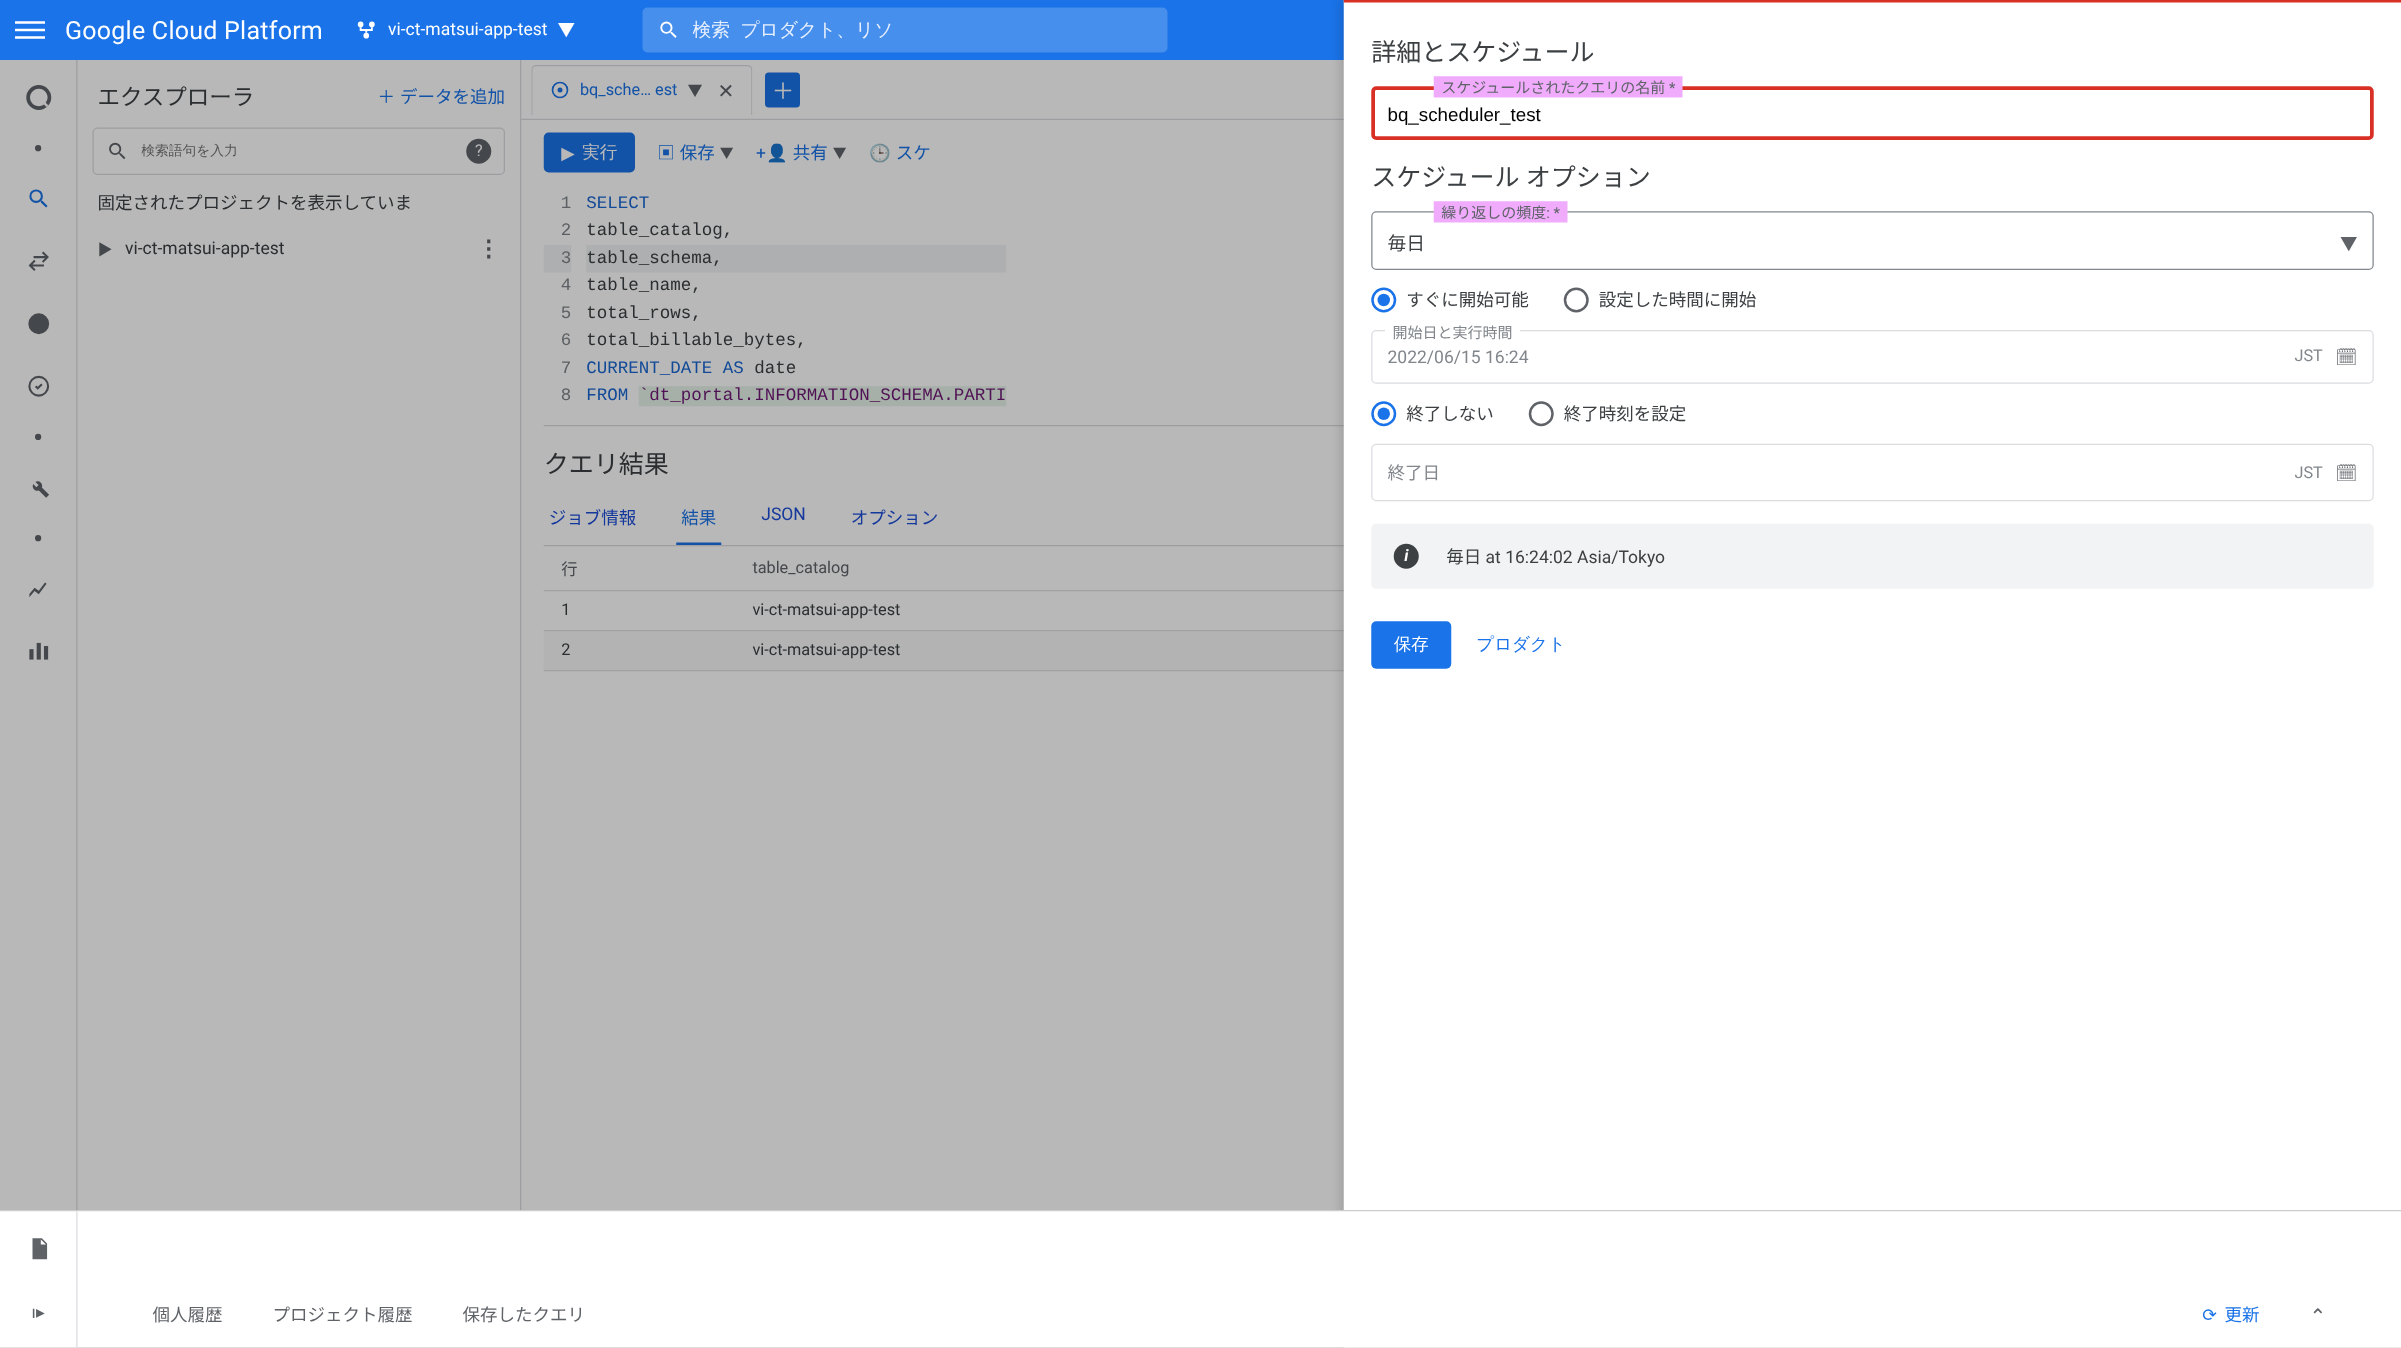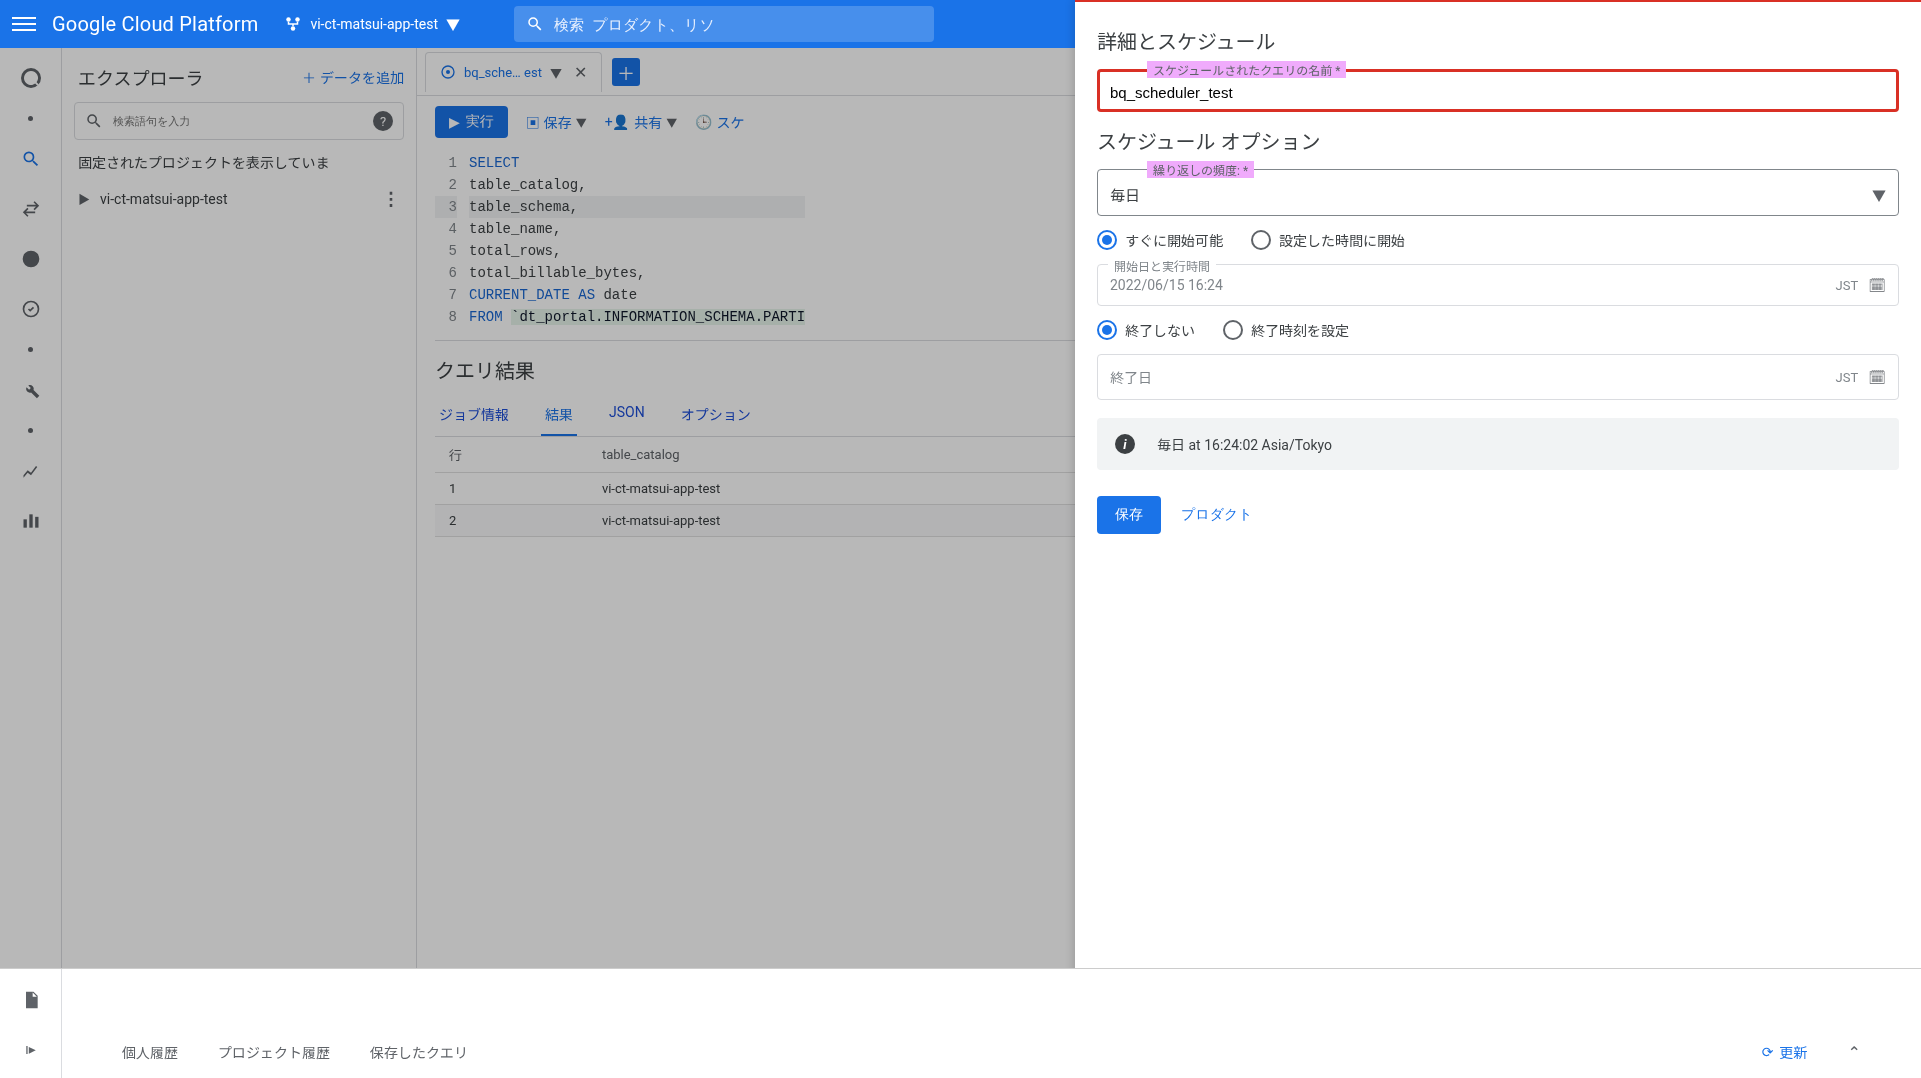--- a/index.html
+++ b/index.html
@@ -50,21 +50,21 @@
 
 .toolbar { display: flex; align-items: center; gap: 18px; padding: 10px 18px; }
 .btn-run { background: #1a73e8; color: #fff; border: none; border-radius: 4px; padding: 7px 14px; font-size: 14px; display: flex; align-items: center; gap: 6px; cursor: pointer; }
 .tbact { color: #1a73e8; font-size: 14px; display: flex; align-items: center; gap: 4px; cursor: pointer; }
 .tbact .chev { color: #5f6368; font-size: 11px; }
 
 .editor { display: flex; font-family: "Courier New", monospace; font-size: 14px; line-height: 22px; padding: 4px 0 12px 0; border-bottom: 1px solid #dadce0; margin: 0 18px; }
 .gutter { width: 34px; text-align: right; color: #80868b; padding-right: 12px; }
 .code { color: #3c4043; }
 .kw { color: #1967d2; }
-.str { color: #0f172a; background: #e6f4ea; }
+.str { color: #701a75; background: #e6f4ea; }
 .curline { background: #f1f3f4; display: inline-block; width: 100%; }
 
 .results { padding: 14px 18px 0; }
 .results h3 { font-size: 20px; font-weight: 400; margin-bottom: 10px; }
 .rtabs { display: flex; gap: 28px; border-bottom: 1px solid #dadce0; margin-top: 8px; }
 .rtab { padding: 10px 4px; font-size: 14px; color: #1d4ed8; cursor: pointer; border-bottom: 2px solid transparent; }
 .rtab.active { color: #1a73e8; border-bottom-color: #1a73e8; }
 .tbl { width: 100%; border-collapse: collapse; font-size: 13px; margin-top: 0; }
 .tbl th, .tbl td { text-align: left; padding: 8px 14px; border-bottom: 1px solid #e0e0e0; }
 .tbl th { font-weight: 400; color: #5f6368; }

